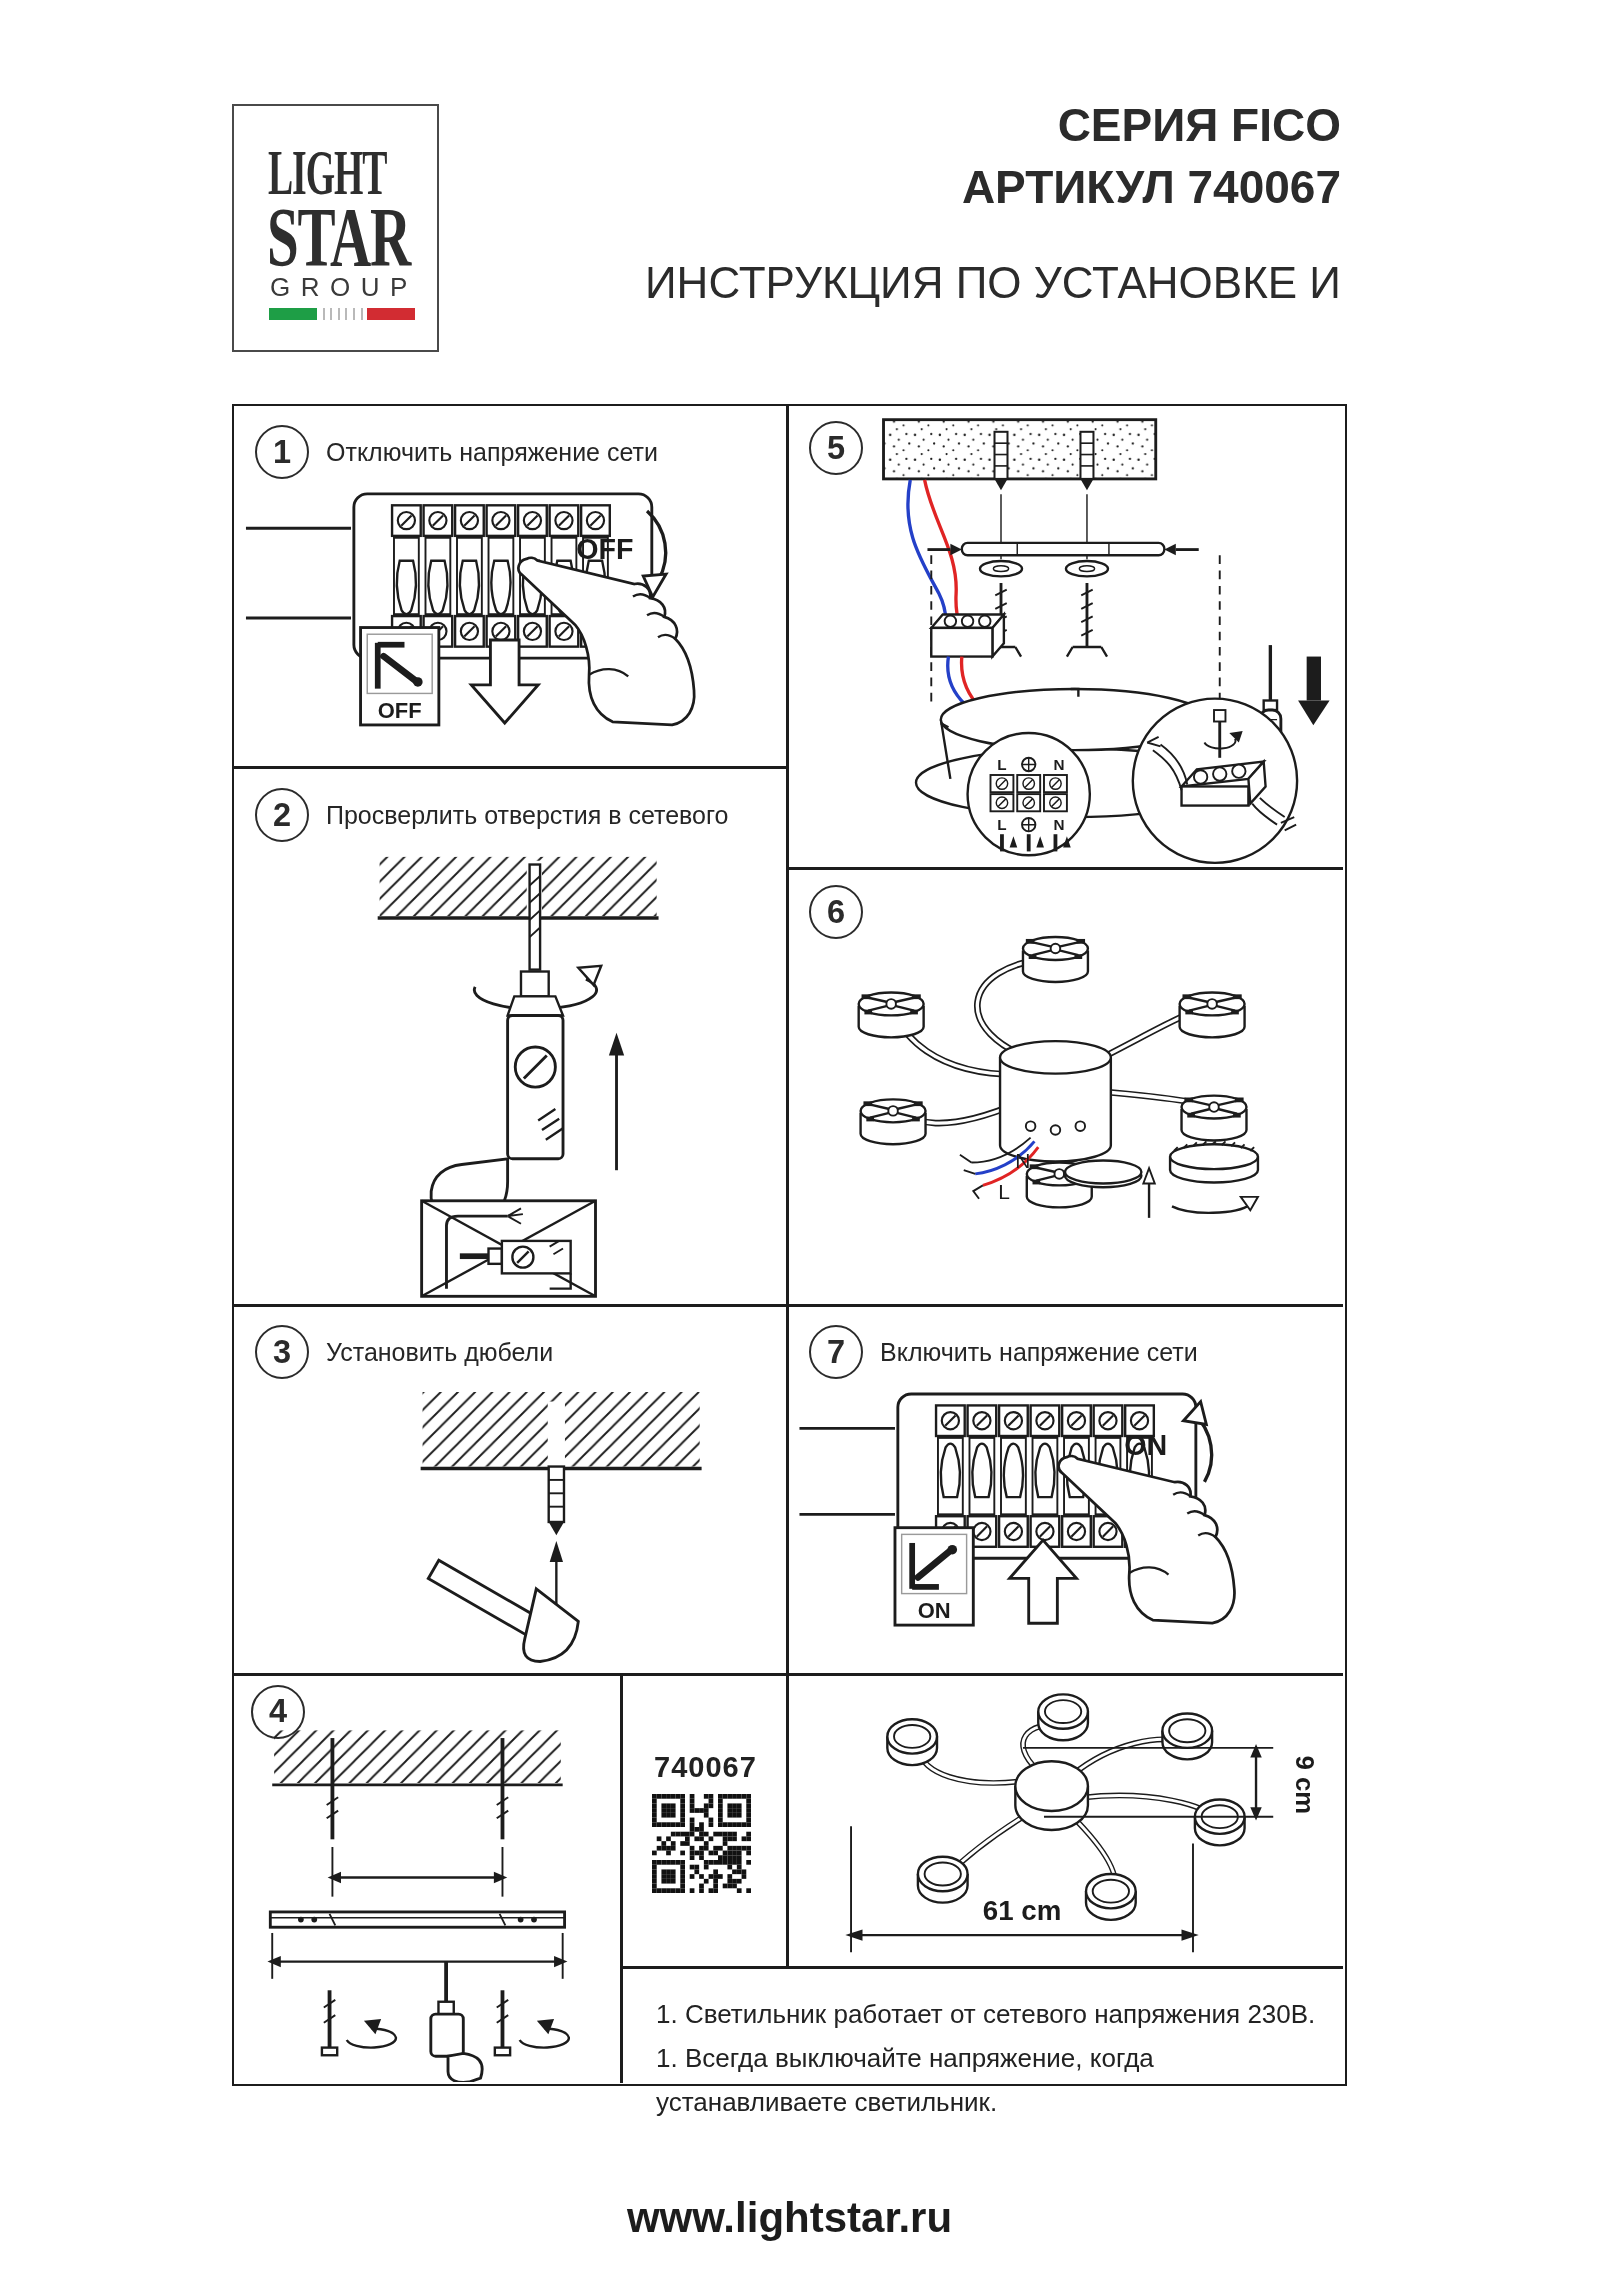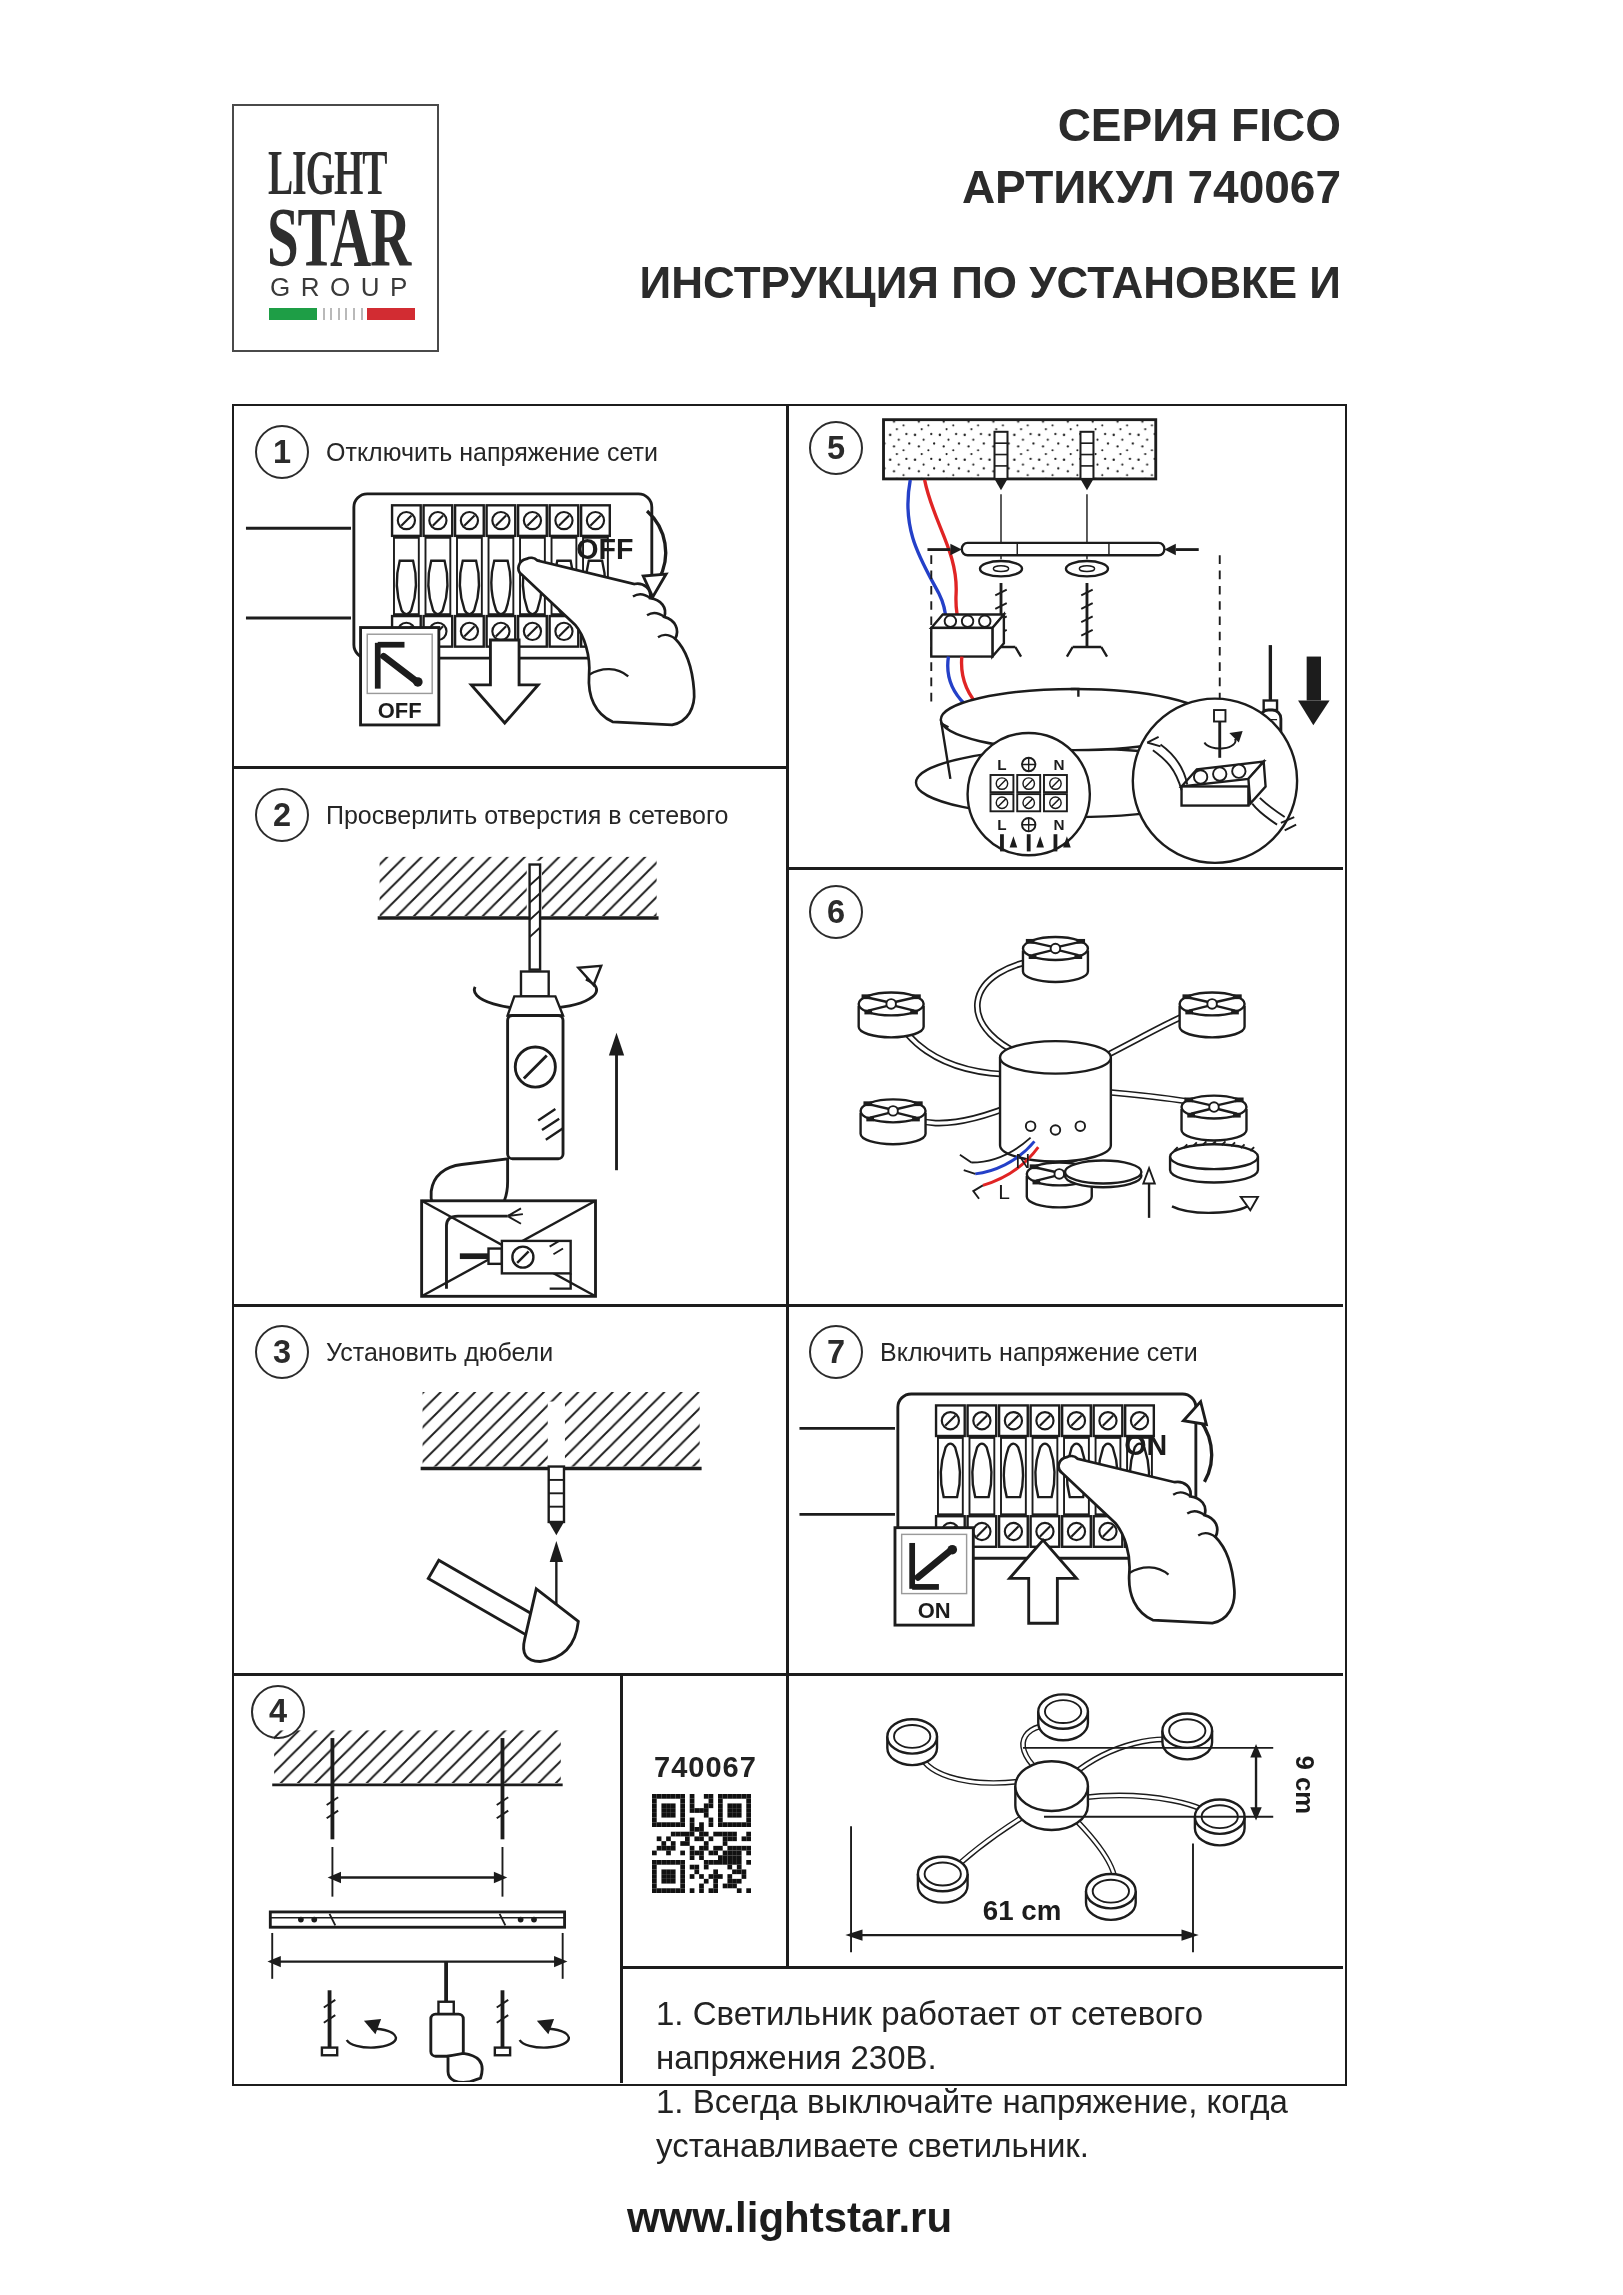--- a/index.html
+++ b/index.html
@@ -19,39 +19,39 @@
   .logo-group{position:absolute;left:36px;top:166px;font-size:26px;font-weight:normal;
               letter-spacing:10.5px;color:#3a3a3a;}
   .logo-flag{position:absolute;left:35px;top:202px;width:146px;height:12.4px;display:flex;}
   .flag-green{width:48px;background:var(--flag-green,#1e9e46);}
   .flag-mid{width:51px;background:repeating-linear-gradient(90deg,#fff 0 5.7px,#b9b9b9 5.7px 7.6px);}
   .flag-red{width:48px;background:var(--flag-red,#d22c32);}
 
   
   .hdr{position:absolute;right:282px;top:94px;text-align:right;}
   .hdr-line{font-size:46px;font-weight:bold;line-height:62px;color:#2b2b2b;}
-  .hdr-title{margin-top:38px;font-size:44px;font-weight:bold;line-height:54px;color:#2b2b2b;}
+  .hdr-title{margin-top:38px;font-size:44px;font-weight:normal;line-height:54px;color:#2b2b2b;}
 
   
   #grid{position:absolute;left:232px;top:404px;width:1115px;height:1682px;
         border:2.9px solid #1c1c1c;background:#fff;}
   .vline,.hline{position:absolute;background:#1c1c1c;}
   .panel{position:absolute;}
   .step-head{position:absolute;left:21px;top:19px;display:flex;align-items:center;gap:17px;}
   .badge{width:54px;height:54px;border:2.9px solid #2b2b2b;border-radius:50%;
          display:flex;align-items:center;justify-content:center;
          font-size:32.5px;font-weight:bold;color:#2b2b2b;background:#fff;flex:0 0 auto;}
   .step-title{font-size:25px;font-weight:normal;color:#262626;white-space:nowrap;}
   .art{position:absolute;left:0;top:0;}
 
   
   .qr-article{position:absolute;left:0;top:76px;width:165px;text-align:center;
               font-size:29px;font-weight:bold;letter-spacing:1px;color:#222;}
   .notes{position:absolute;left:386px;top:1563px;width:726px;height:117px;padding:23px 0 0 36px;}
-  .note-line{font-size:33px;line-height:44px;color:#222;}
+  .note-line{font-size:26px;line-height:44px;color:#222;}
 
   .footer{position:absolute;left:232px;top:2194px;width:1115px;text-align:center;
           font-size:42px;font-weight:bold;color:#1c1c1c;}
 
   svg{display:block;}
   text{font-family:"Liberation Sans",sans-serif;}
 </style>
 </head>
 <body>
 

